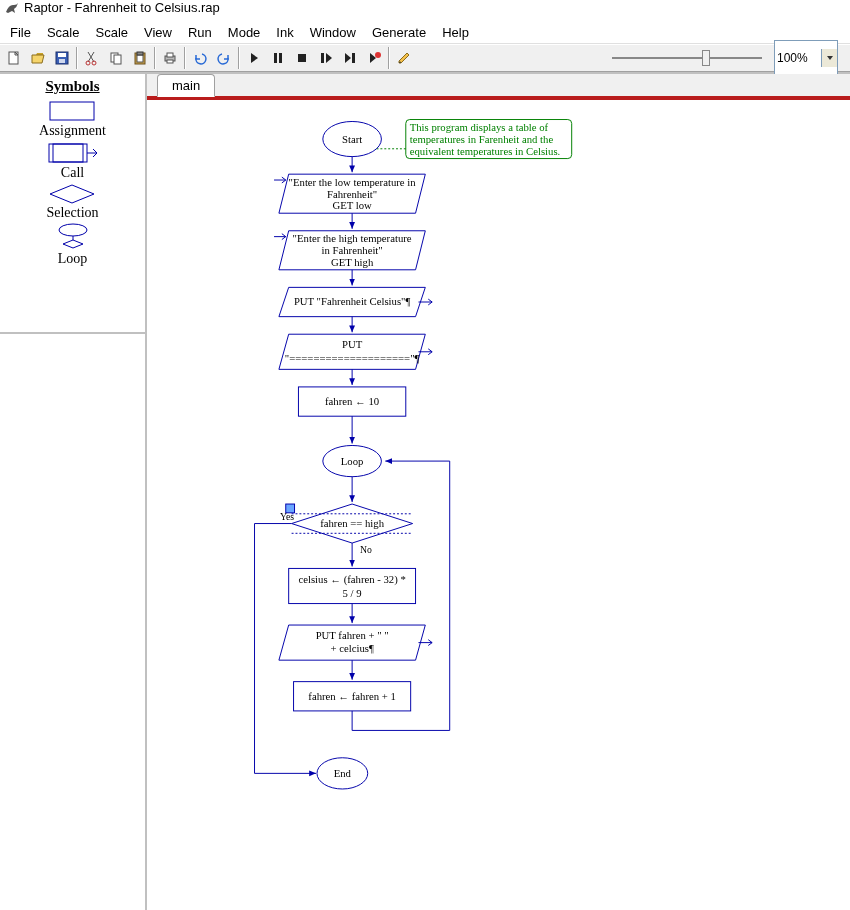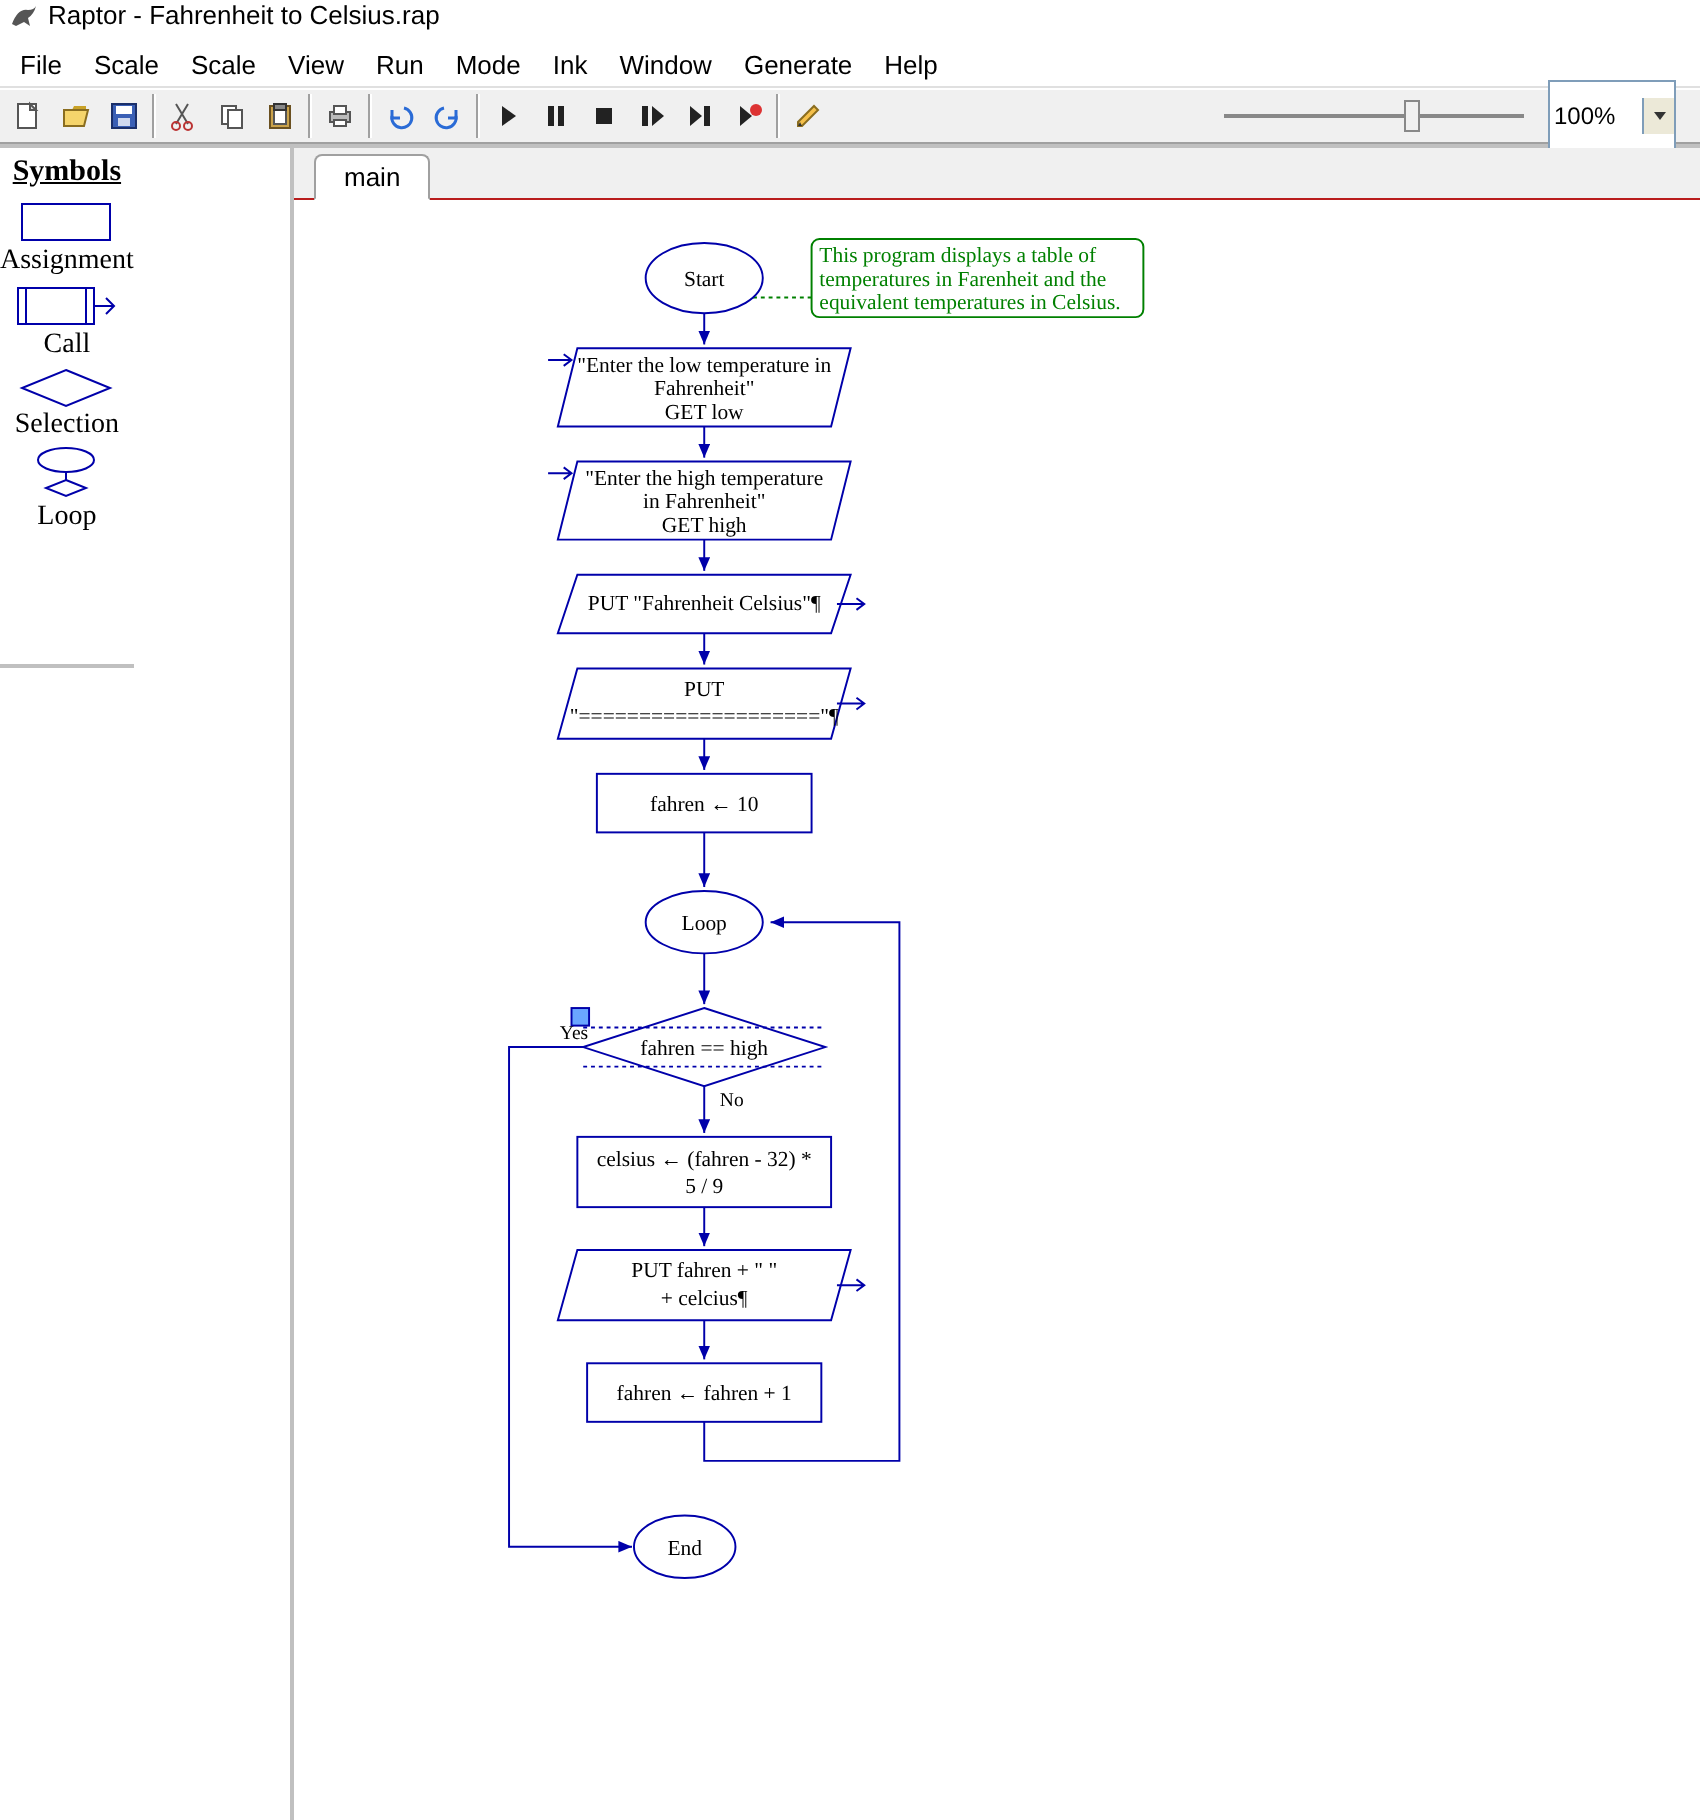--- a/index.html
+++ b/index.html
@@ -75,21 +75,21 @@
     display:flex; align-items:center; justify-content:center;
   }
   .workspace {
     display: flex;
     height: calc(910px - 22px - 22px - 28px);
     border-top: 2px solid #c0c0c0;
   }
   .side-panel {
     width: 147px;
     border-right: 2px solid #c0c0c0;
-    display:flex; 
+    display:flex; flex-direction:column;
   }
   .symbols-pane {
     height: 260px;
     border-bottom: 2px solid #c0c0c0;
     overflow:hidden;
     display:flex; flex-direction:column; align-items:center;
     padding-top: 4px;
   }
   .symbols-title {
     font-family: "Times New Roman", serif;
@@ -109,21 +109,21 @@
     flex:1;
     position: relative;
     background:#fff;
     overflow:hidden;
   }
   .tab-strip {
     height: 26px;
     background: #f0f0f0;
     display:flex; align-items:flex-end;
     padding-left: 10px;
-    border-bottom: 1px solid #b91c1c;
+    border-bottom: 4px solid #b91c1c;
   }
   .tab {
     padding: 3px 14px 3px 14px;
     background:#fff;
     border: 1px solid #a0a0a0;
     border-bottom: 1px solid #fff;
     border-top-left-radius: 4px; border-top-right-radius: 4px;
     font-size: 13px;
     position: relative;
     top: 1px;

